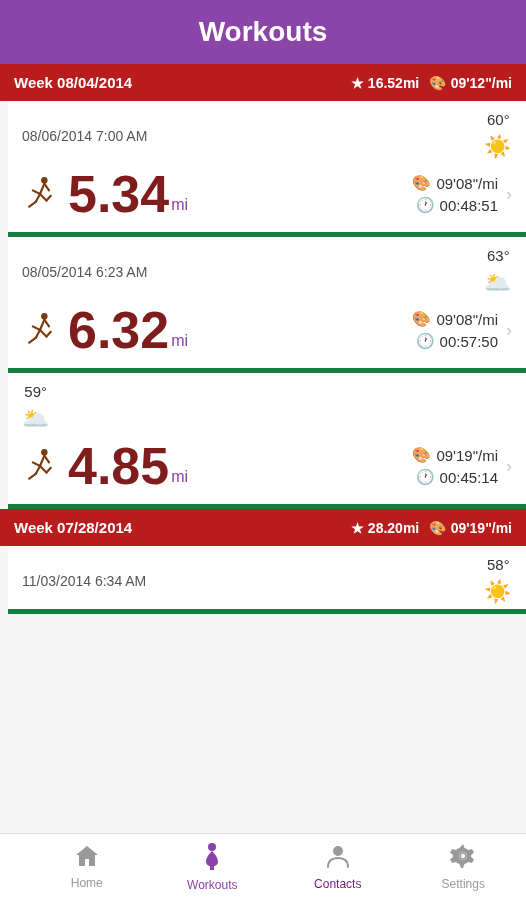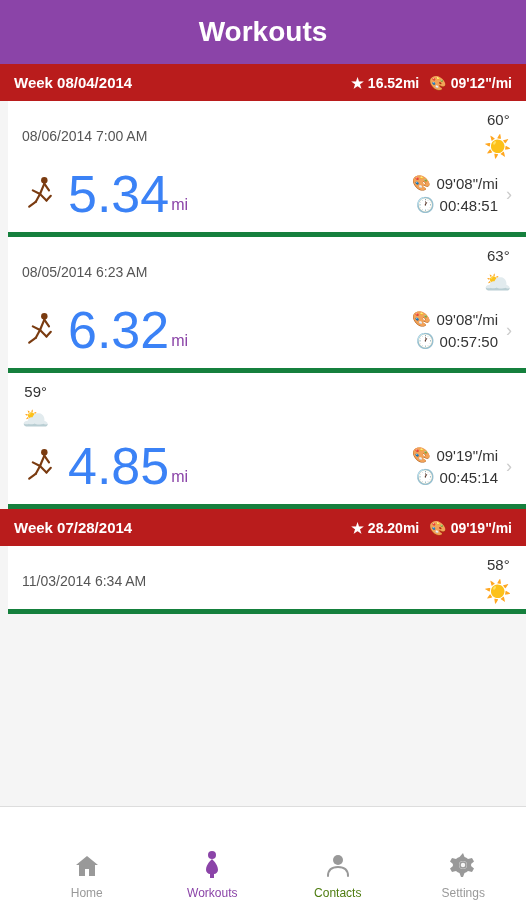--- a/index.html
+++ b/index.html
@@ -80,22 +80,22 @@
       display: flex;
       align-items: center;
     }
     .run-icon svg {
       width: 36px;
       height: 36px;
       fill: #7a3b10;
     }
     .distance-main {
       font-size: 52px;
-      font-weight: 400;
-      color: #3b82f6;
+      font-weight: 700;
+      color: #7f1d1d;
       line-height: 1;
     }
     .distance-unit {
       font-size: 16px;
       color: #8b44a8;
       font-weight: 400;
       align-self: flex-end;
       margin-bottom: 6px;
       margin-left: 2px;
     }
@@ -118,25 +118,25 @@
       font-size: 18px;
       margin-left: 8px;
     }
 
     
     .bottom-nav {
       position: absolute;
       bottom: 0;
       left: 0;
       right: 0;
-      height: 94px;
+      height: 67px;
       background: white;
       border-top: 1px solid #ddd;
       display: flex;
-      align-items: flex-end;
+      align-items: center;
       padding-left: 24px;
     }
     .nav-item {
       flex: 1;
       display: flex;
       flex-direction: column;
       align-items: center;
       justify-content: center;
       gap: 4px;
       cursor: pointer;
@@ -333,21 +333,21 @@
   </div>
   <div class="nav-item active">
     <span class="nav-icon">
       <svg width="20" height="28" viewBox="0 0 20 28" fill="none" xmlns="http://www.w3.org/2000/svg">
         <circle cx="10" cy="5" r="4" fill="#8b44a8"></circle>
         <path d="M10 9 C10 9 4 14 4 20 C4 22 6 24 8 24 L8 28 L12 28 L12 24 C14 24 16 22 16 20 C16 14 10 9 10 9Z" fill="#8b44a8"></path>
       </svg>
     </span>
     <span class="nav-label">Workouts</span>
   </div>
-  <div class="nav-item" style="color:#4d7c0f">
+  <div class="nav-item" style="color:#701a75">
     <span class="nav-icon">
       <svg width="24" height="26" viewBox="0 0 24 26" fill="none" xmlns="http://www.w3.org/2000/svg">
         <circle cx="12" cy="8" r="5" fill="#999"></circle>
         <path d="M2 24 C2 18 5 15 12 15 C19 15 22 18 22 24" stroke="#999" stroke-width="2" fill="none" stroke-linecap="round"></path>
       </svg>
     </span>
     <span class="nav-label">Contacts</span>
   </div>
   <div class="nav-item" style="color:#999">
     <span class="nav-icon">

